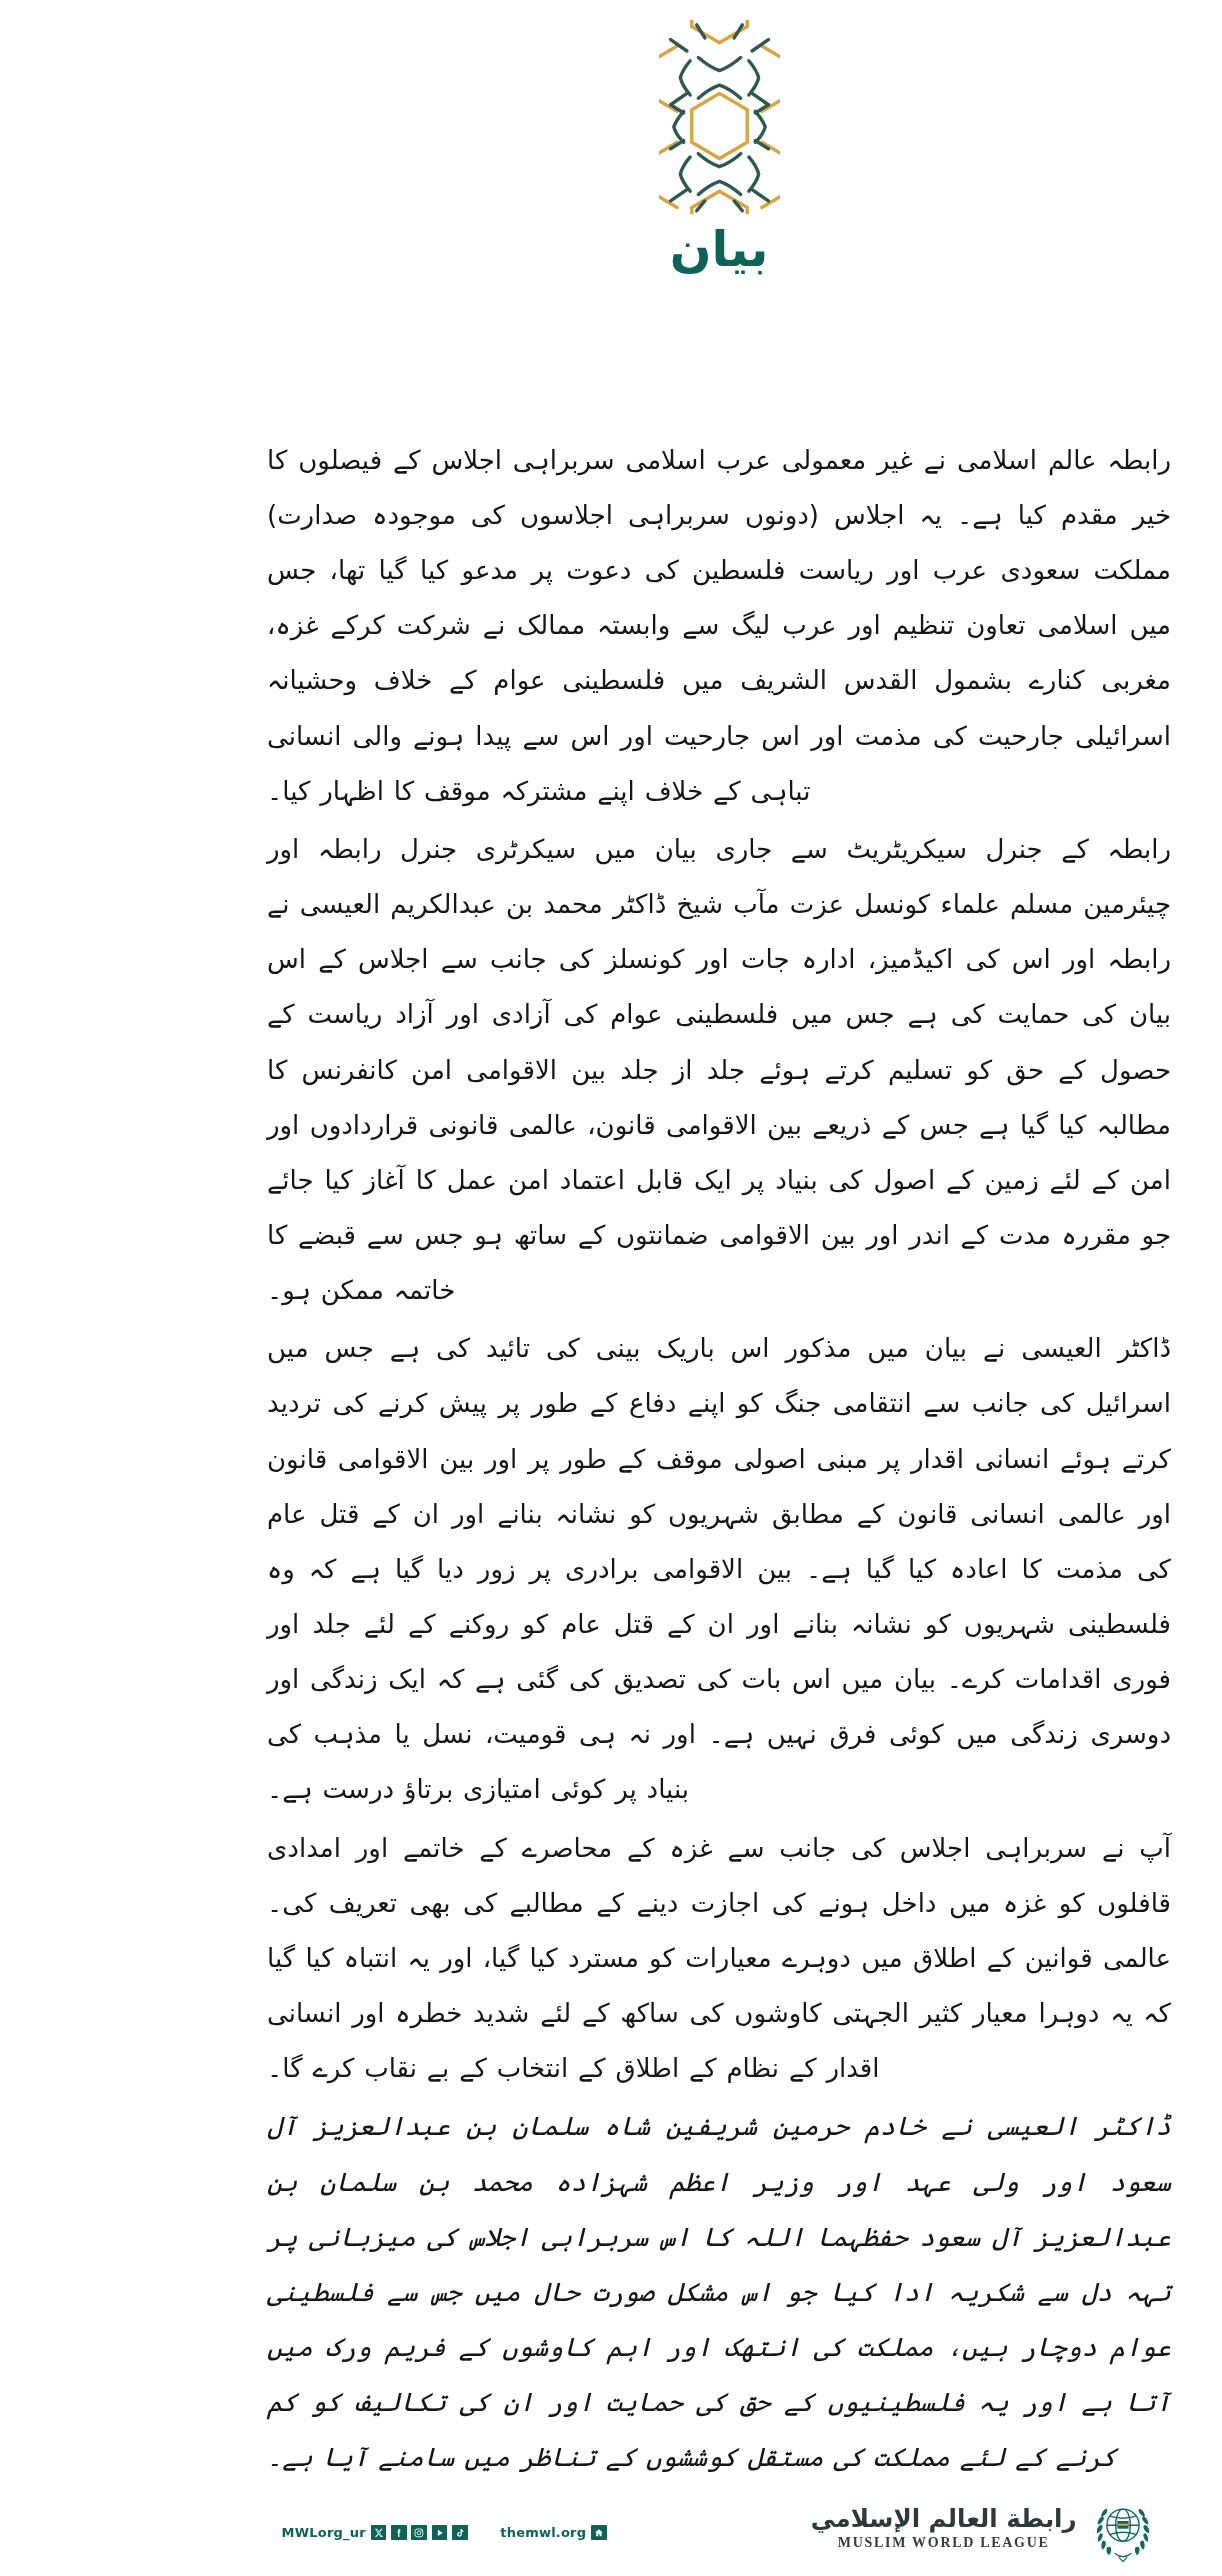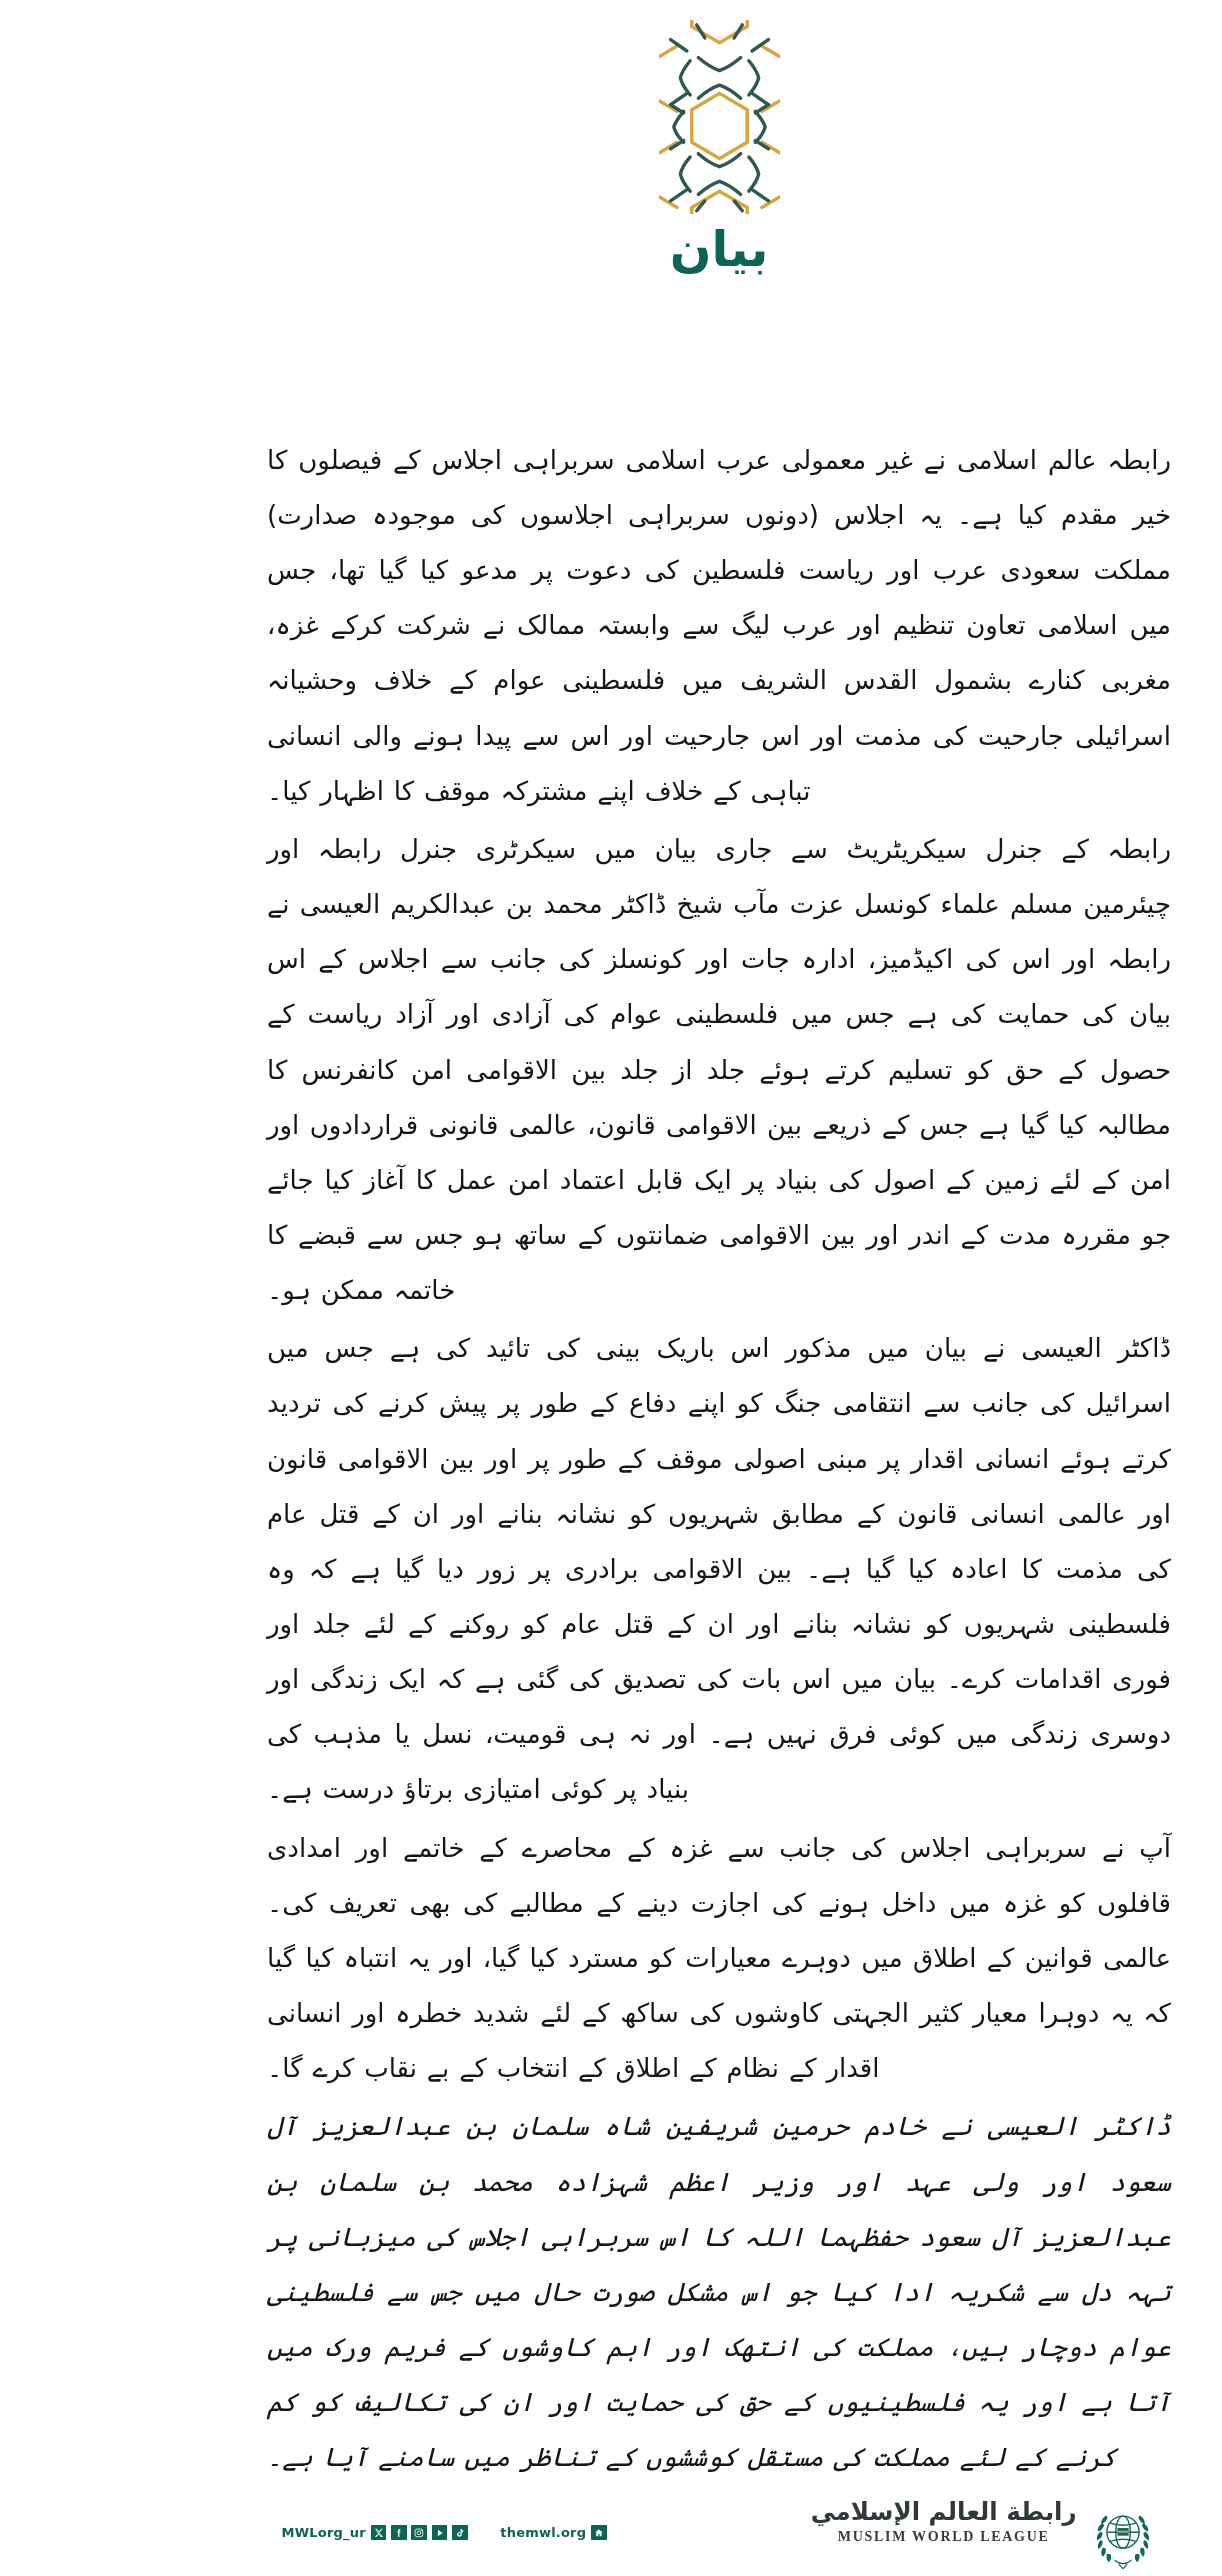--- a/index.html
+++ b/index.html
@@ -122,23 +122,23 @@
     align-items:center;
     justify-content:center;
     border-radius:0.8px;
   }
   .sq svg{display:block;}
 
   
   .footer-right{
     position:absolute;
     right:64px;
-    bottom:6px;
-    display:flex;
-    align-items:flex-start;
+    bottom:13px;
+    display:flex;
+    align-items:center;
     gap:11.4px;
     direction:ltr;
   }
   .logo-text{
     display:flex;
     flex-direction:column;
     align-items:center;
     line-height:1;
   }
   .logo-ar{

